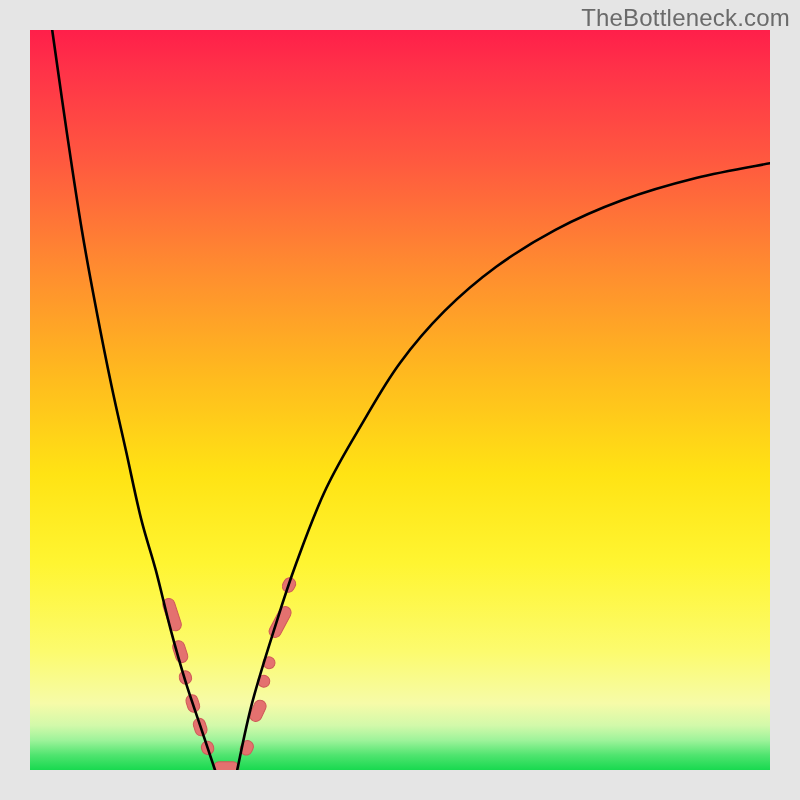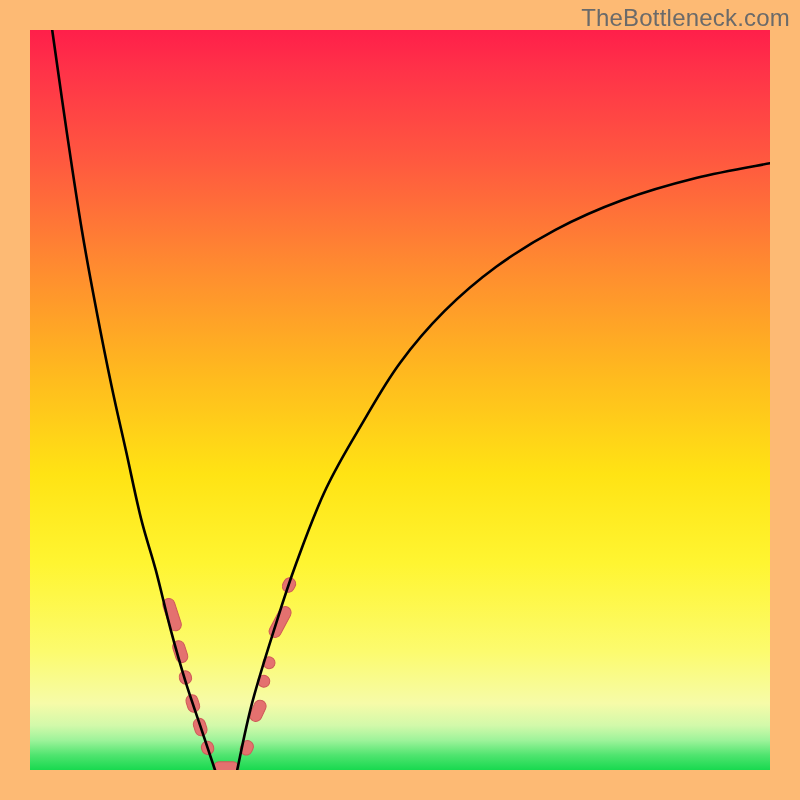--- a/index.html
+++ b/index.html
@@ -10,21 +10,21 @@
     background: #000;
     overflow: hidden;
     font-family: Arial, Helvetica, sans-serif;
   }
   .frame {
     position: absolute;
     left: 0;
     top: 0;
     width: 800px;
     height: 800px;
-    background: #fdba74;
+    background: #e5e5e5;
   }
   .plot-area {
     position: absolute;
     left: 30px;
     top: 30px;
     width: 740px;
     height: 740px;
   }
   .gradient {
     position: absolute;

